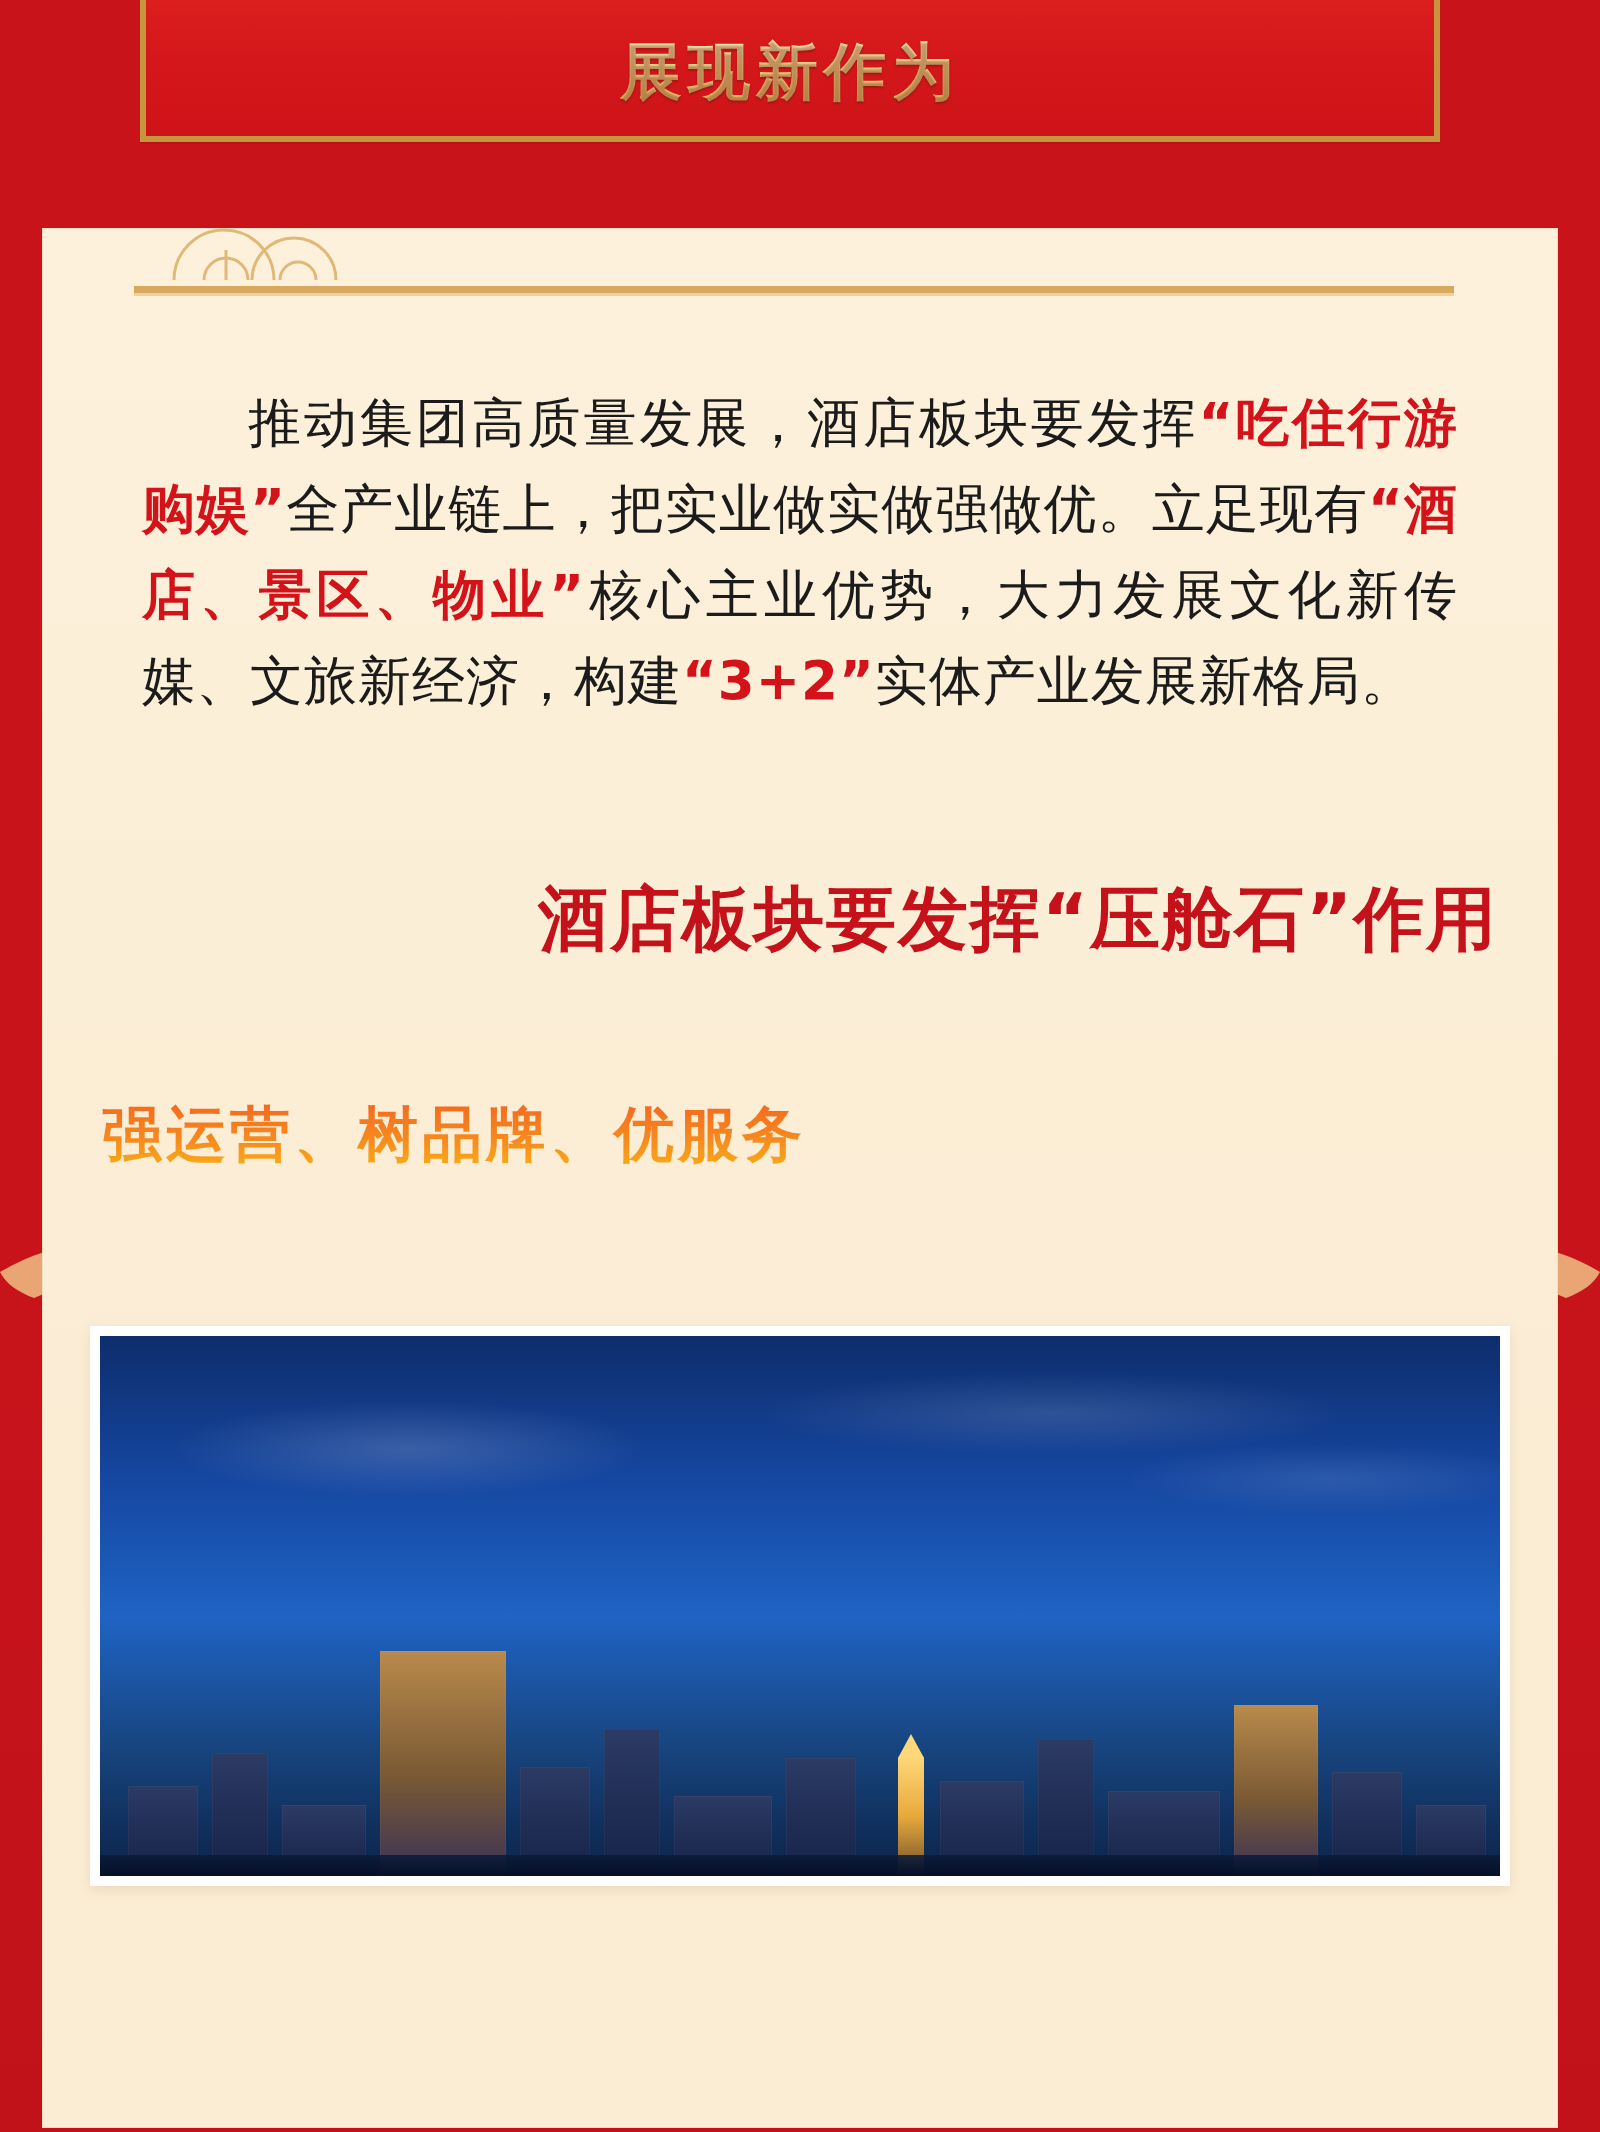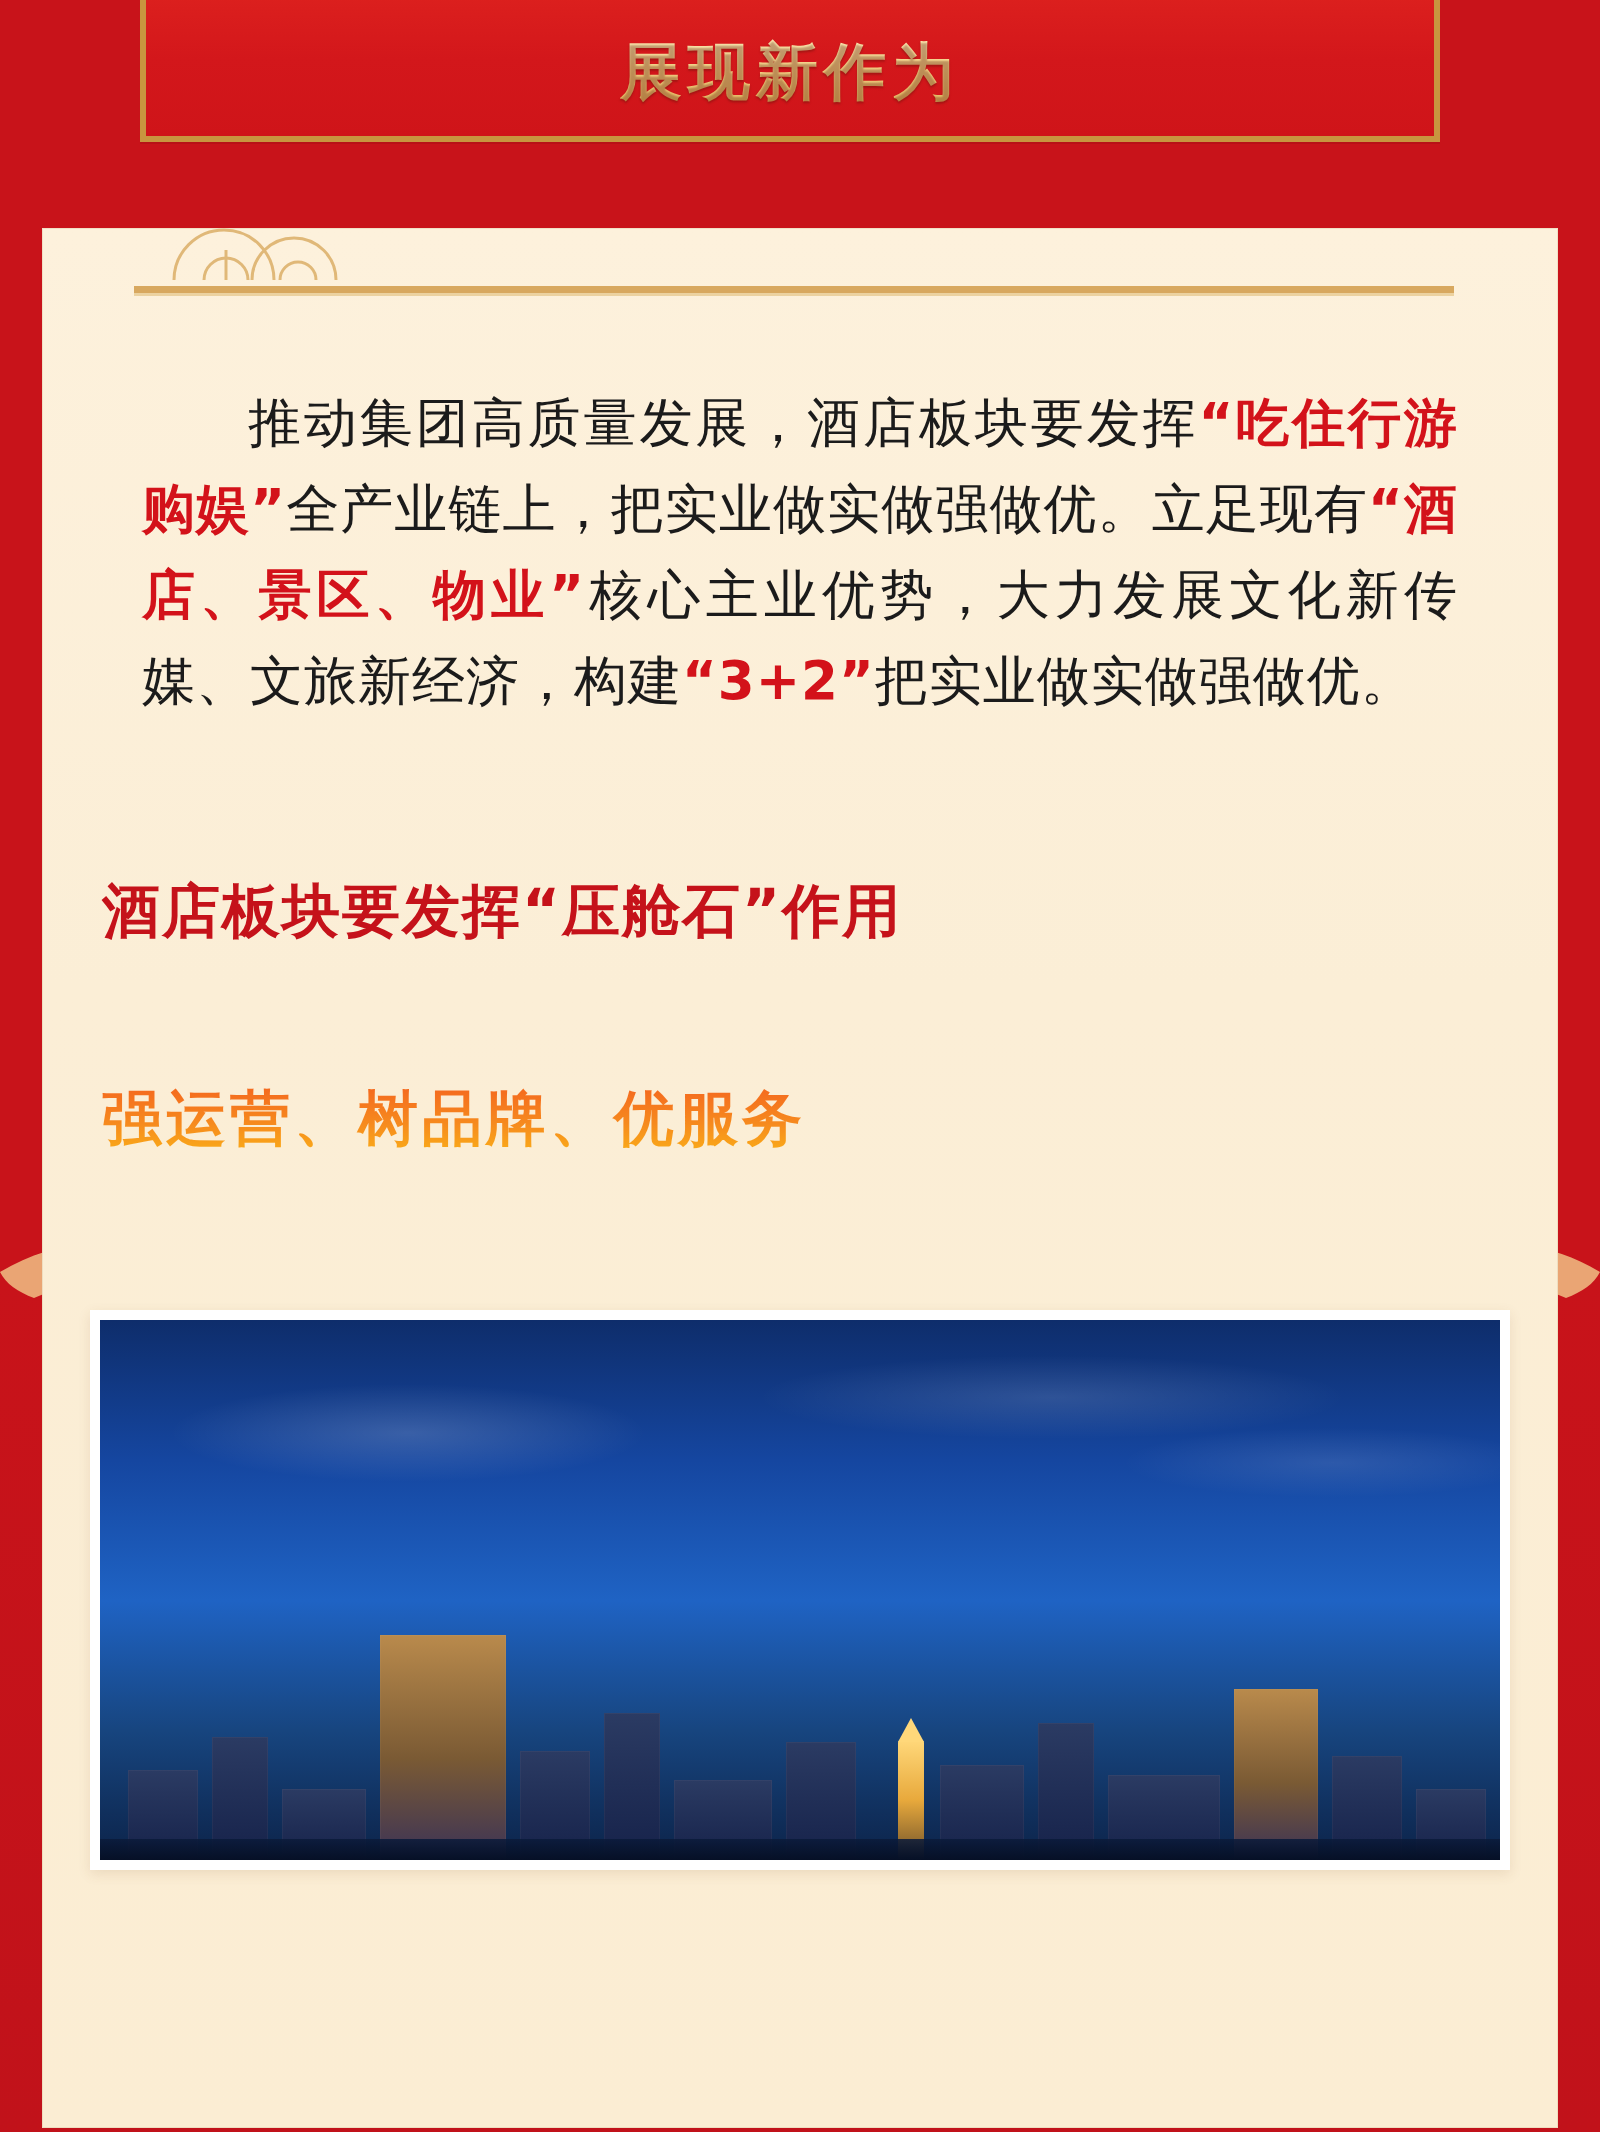--- a/index.html
+++ b/index.html
@@ -94,22 +94,22 @@
     font-family: "DejaVu Sans", "Liberation Sans", sans-serif;
   }
   .para .hl {
     color: #d3121a;
     font-weight: bold;
   }
 
   
   .headline {
     margin: 150px 60px 0 60px;
-    text-align: left;
-    font-size: 58px;
+    text-align: right;
+    font-size: 70px;
     font-weight: bold;
     color: #c5121a;
     letter-spacing: 2px;
     font-family: "DejaVu Sans", "Liberation Sans", sans-serif;
   }
 
   
   .subhead {
     margin: 128px 60px 0 60px;
     text-align: left;
@@ -231,21 +231,21 @@
           <path d="M118 52 a42 42 0 0 1 84 0"></path>
           <path d="M146 52 a18 18 0 0 1 36 0"></path>
           <path d="M92 22 v30"></path>
         </g>
         <rect x="0" y="58" width="1320" height="7" fill="#d8a85f"></rect>
         <rect x="0" y="65" width="1320" height="3" fill="#ecd2a0"></rect>
       </svg>
     </div>
 
     <p class="para">
-      <span>推动集团高质量发展，酒店板块要发挥</span><span class="hl">“吃住行游购娱”</span><span>全产业链上，把实业做实做强做优。立足现有</span><span class="hl">“酒店、景区、物业”</span><span>核心主业优势，大力发展文化新传媒、文旅新经济，构建</span><span class="hl">“3+2”</span><span>把实业做实做强做优。</span>
+      <span>推动集团高质量发展，酒店板块要发挥</span><span class="hl">“吃住行游购娱”</span><span>全产业链上，把实业做实做强做优。立足现有</span><span class="hl">“酒店、景区、物业”</span><span>核心主业优势，大力发展文化新传媒、文旅新经济，构建</span><span class="hl">“3+2”</span><span>实体产业发展新格局。</span>
     </p>
 
     <div class="headline">酒店板块要发挥“压舱石”作用</div>
 
     <div class="subhead">强运营、树品牌、优服务</div>
 
     <div class="photo-frame">
       <div class="photo">
         <div class="clouds"></div>
         <div class="skyline">

